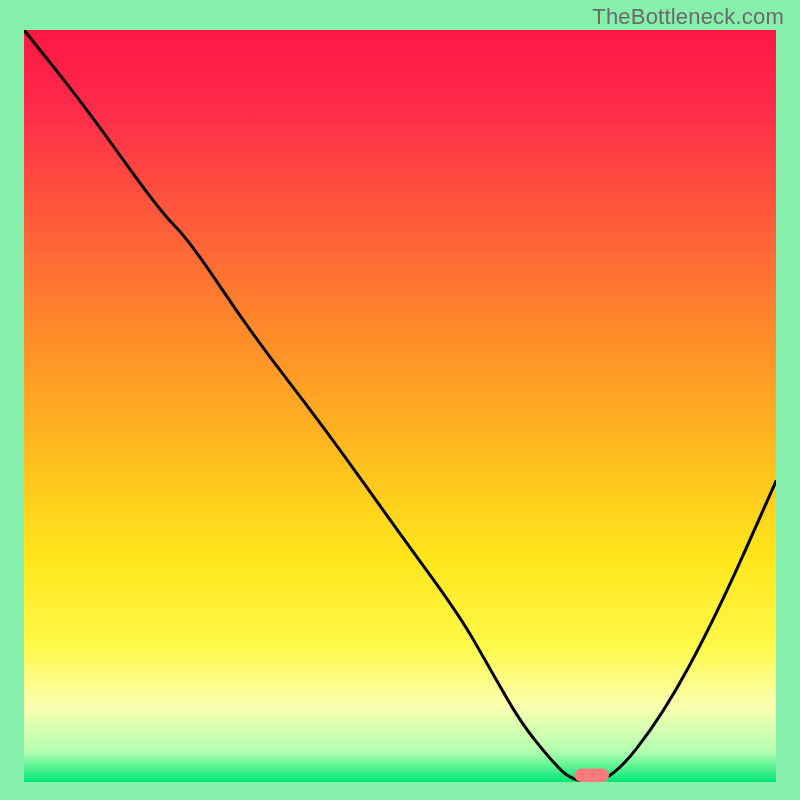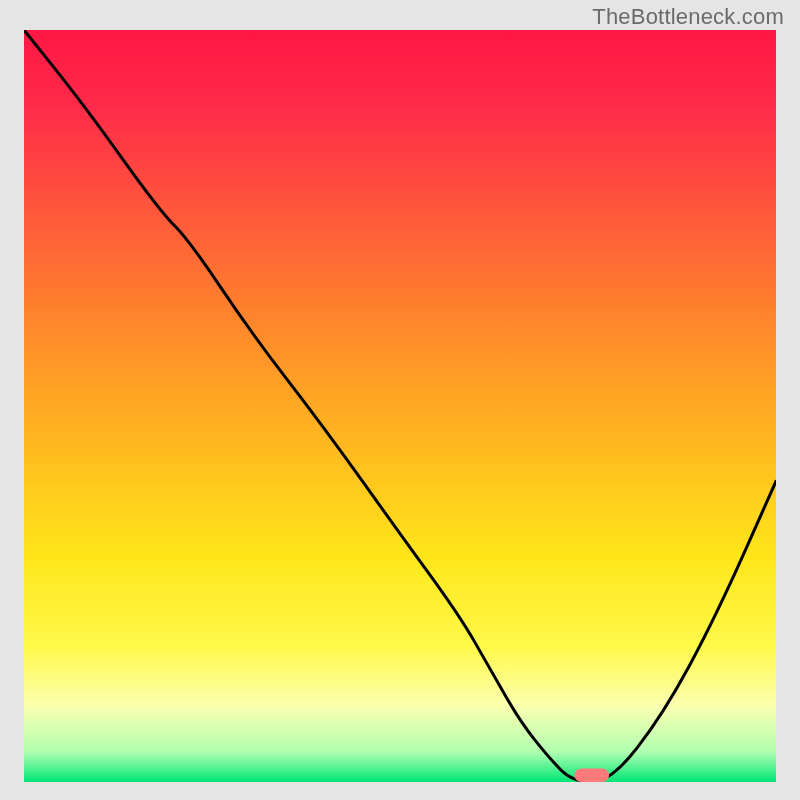--- a/index.html
+++ b/index.html
@@ -7,21 +7,21 @@
     padding: 0;
     width: 800px;
     height: 800px;
     background: #000;
     overflow: hidden;
   }
   .frame {
     position: relative;
     width: 800px;
     height: 800px;
-    background: #e5e5e5;
+    background: #86efac;
   }
   .watermark {
     position: absolute;
     top: 4px;
     right: 16px;
     font-family: Arial, Helvetica, sans-serif;
     font-size: 22px;
     color: #6b6b6b;
     font-weight: 500;
     letter-spacing: 0.2px;

